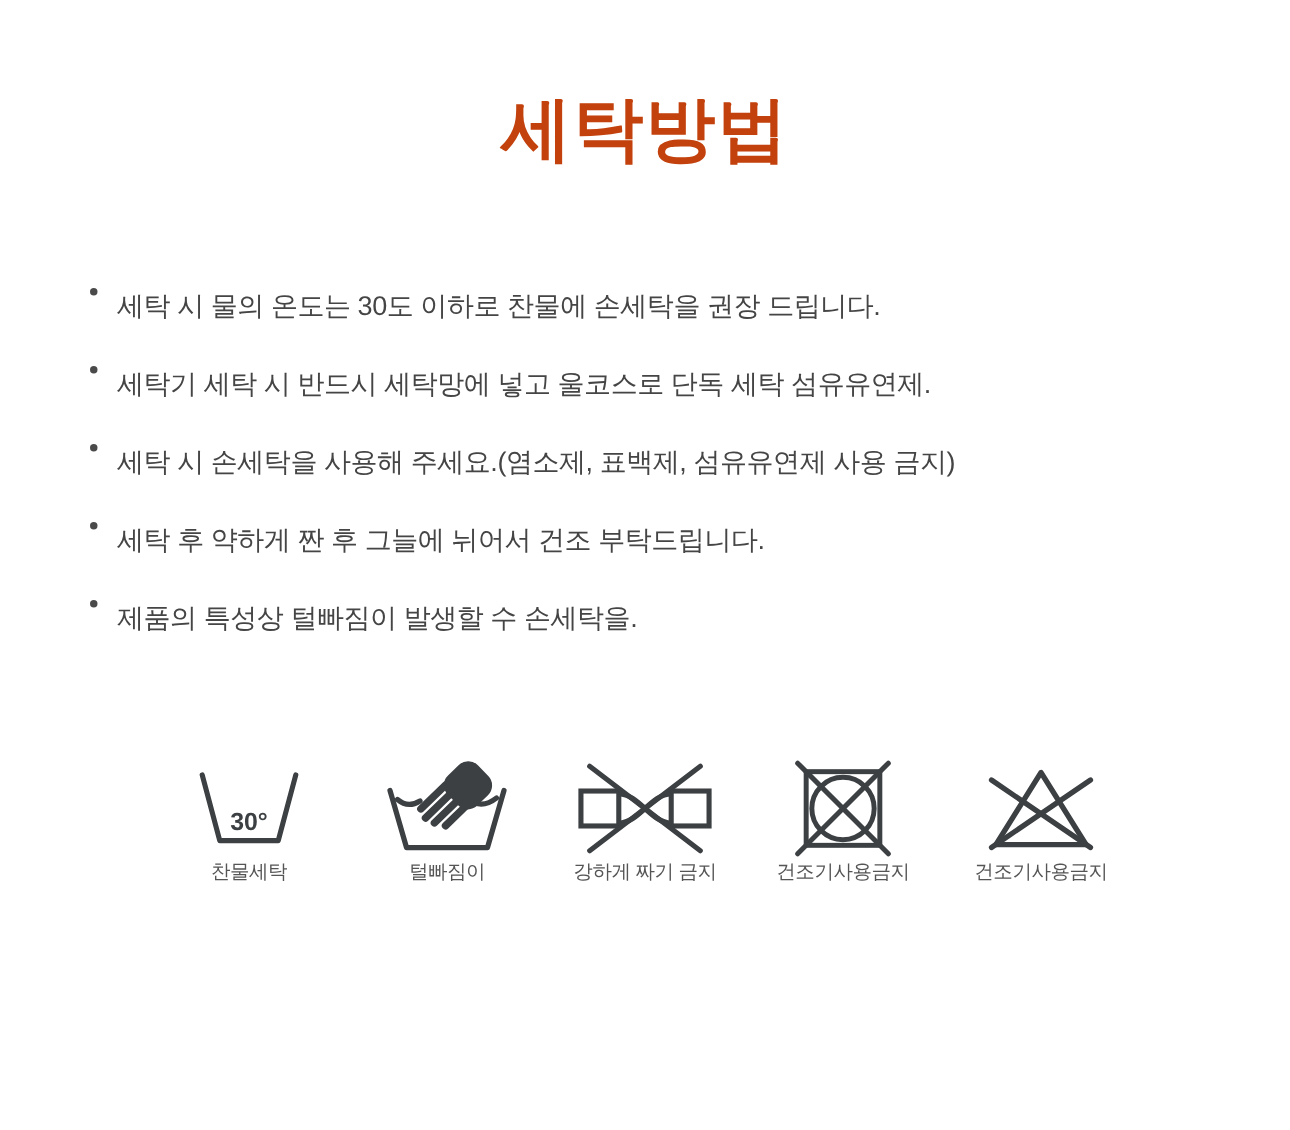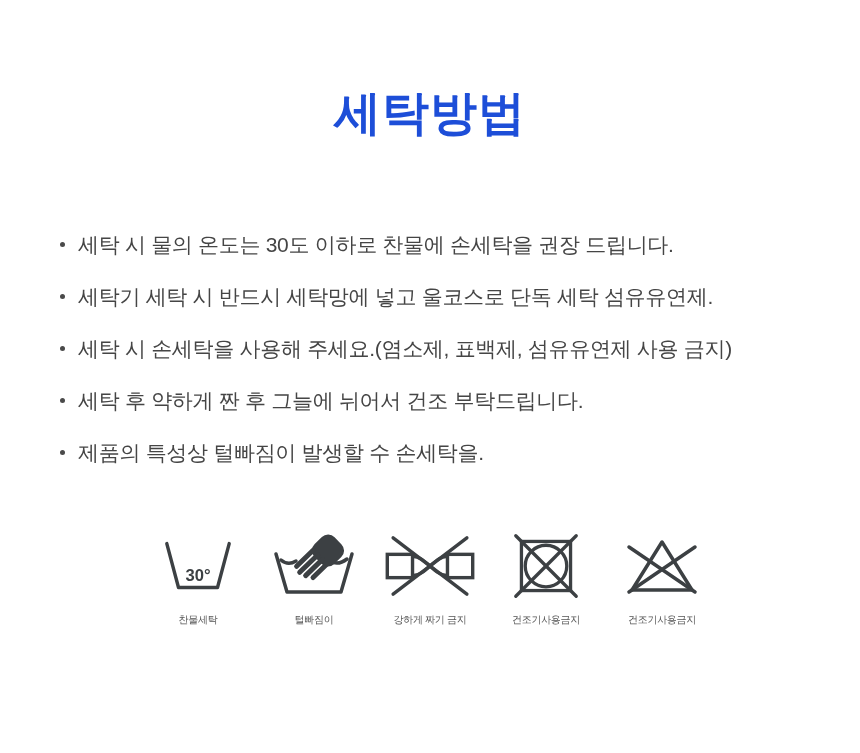--- a/index.html
+++ b/index.html
@@ -4,74 +4,74 @@
 <style>
   * { margin: 0; padding: 0; box-sizing: border-box; }
   html, body { background: #ffffff; }
   body {
     font-family: "Liberation Sans", "DejaVu Sans", sans-serif;
     width: 860px; height: 753px; overflow: hidden;
   }
   .page { width: 860px; height: 753px; background: #ffffff; position: relative; }
 
   .page-title {
-    padding-top: 87px;
+    padding-top: 60px;
     text-align: center;
     font-size: 47px;
     font-weight: 800;
     letter-spacing: 1px;
-    color: #1d4ed8;
+    color: #c2410c;
     line-height: 1.1;
   }
 
   .instructions {
     list-style: none;
     margin-top: 80px;
     padding-left: 60px;
     padding-right: 30px;
   }
   .instruction-item {
     display: flex;
-    align-items: center;
     height: 52px;
     color: #454545;
-    font-size: 21px;
+    font-size: 18px;
     letter-spacing: -0.3px;
     white-space: nowrap;
   }
   .bullet-dot {
     width: 5px; height: 5px;
     border-radius: 50%;
     background: #4a4a4a;
     margin-right: 13px;
     flex: 0 0 auto;
   }
 
   .care-icons-row {
     margin-top: 54px;
     display: flex;
     justify-content: center;
     align-items: flex-start;
+    gap: 16px;
   }
   .care-icon-item {
     width: 116px;
     display: flex;
     flex-direction: column;
     align-items: center;
   }
   .care-icon-box {
     height: 66px;
     display: flex;
     align-items: center;
     justify-content: center;
   }
   .care-icon-box svg { display: block; }
   .care-icon-label {
-    margin-top: 14px;
-    font-size: 10px;
+    margin-top: 0;
+    font-size: 13px;
     color: #555555;
     letter-spacing: -0.3px;
     white-space: nowrap;
   }
   .icon-stroke { stroke: #3c4043; stroke-width: 3.5; fill: none; }
   .icon-fill { fill: #3c4043; }
   .tub-temp-text {
     font-family: "Liberation Sans", "DejaVu Sans", sans-serif;
     font-size: 17px; font-weight: bold; fill: #3c4043;
   }

